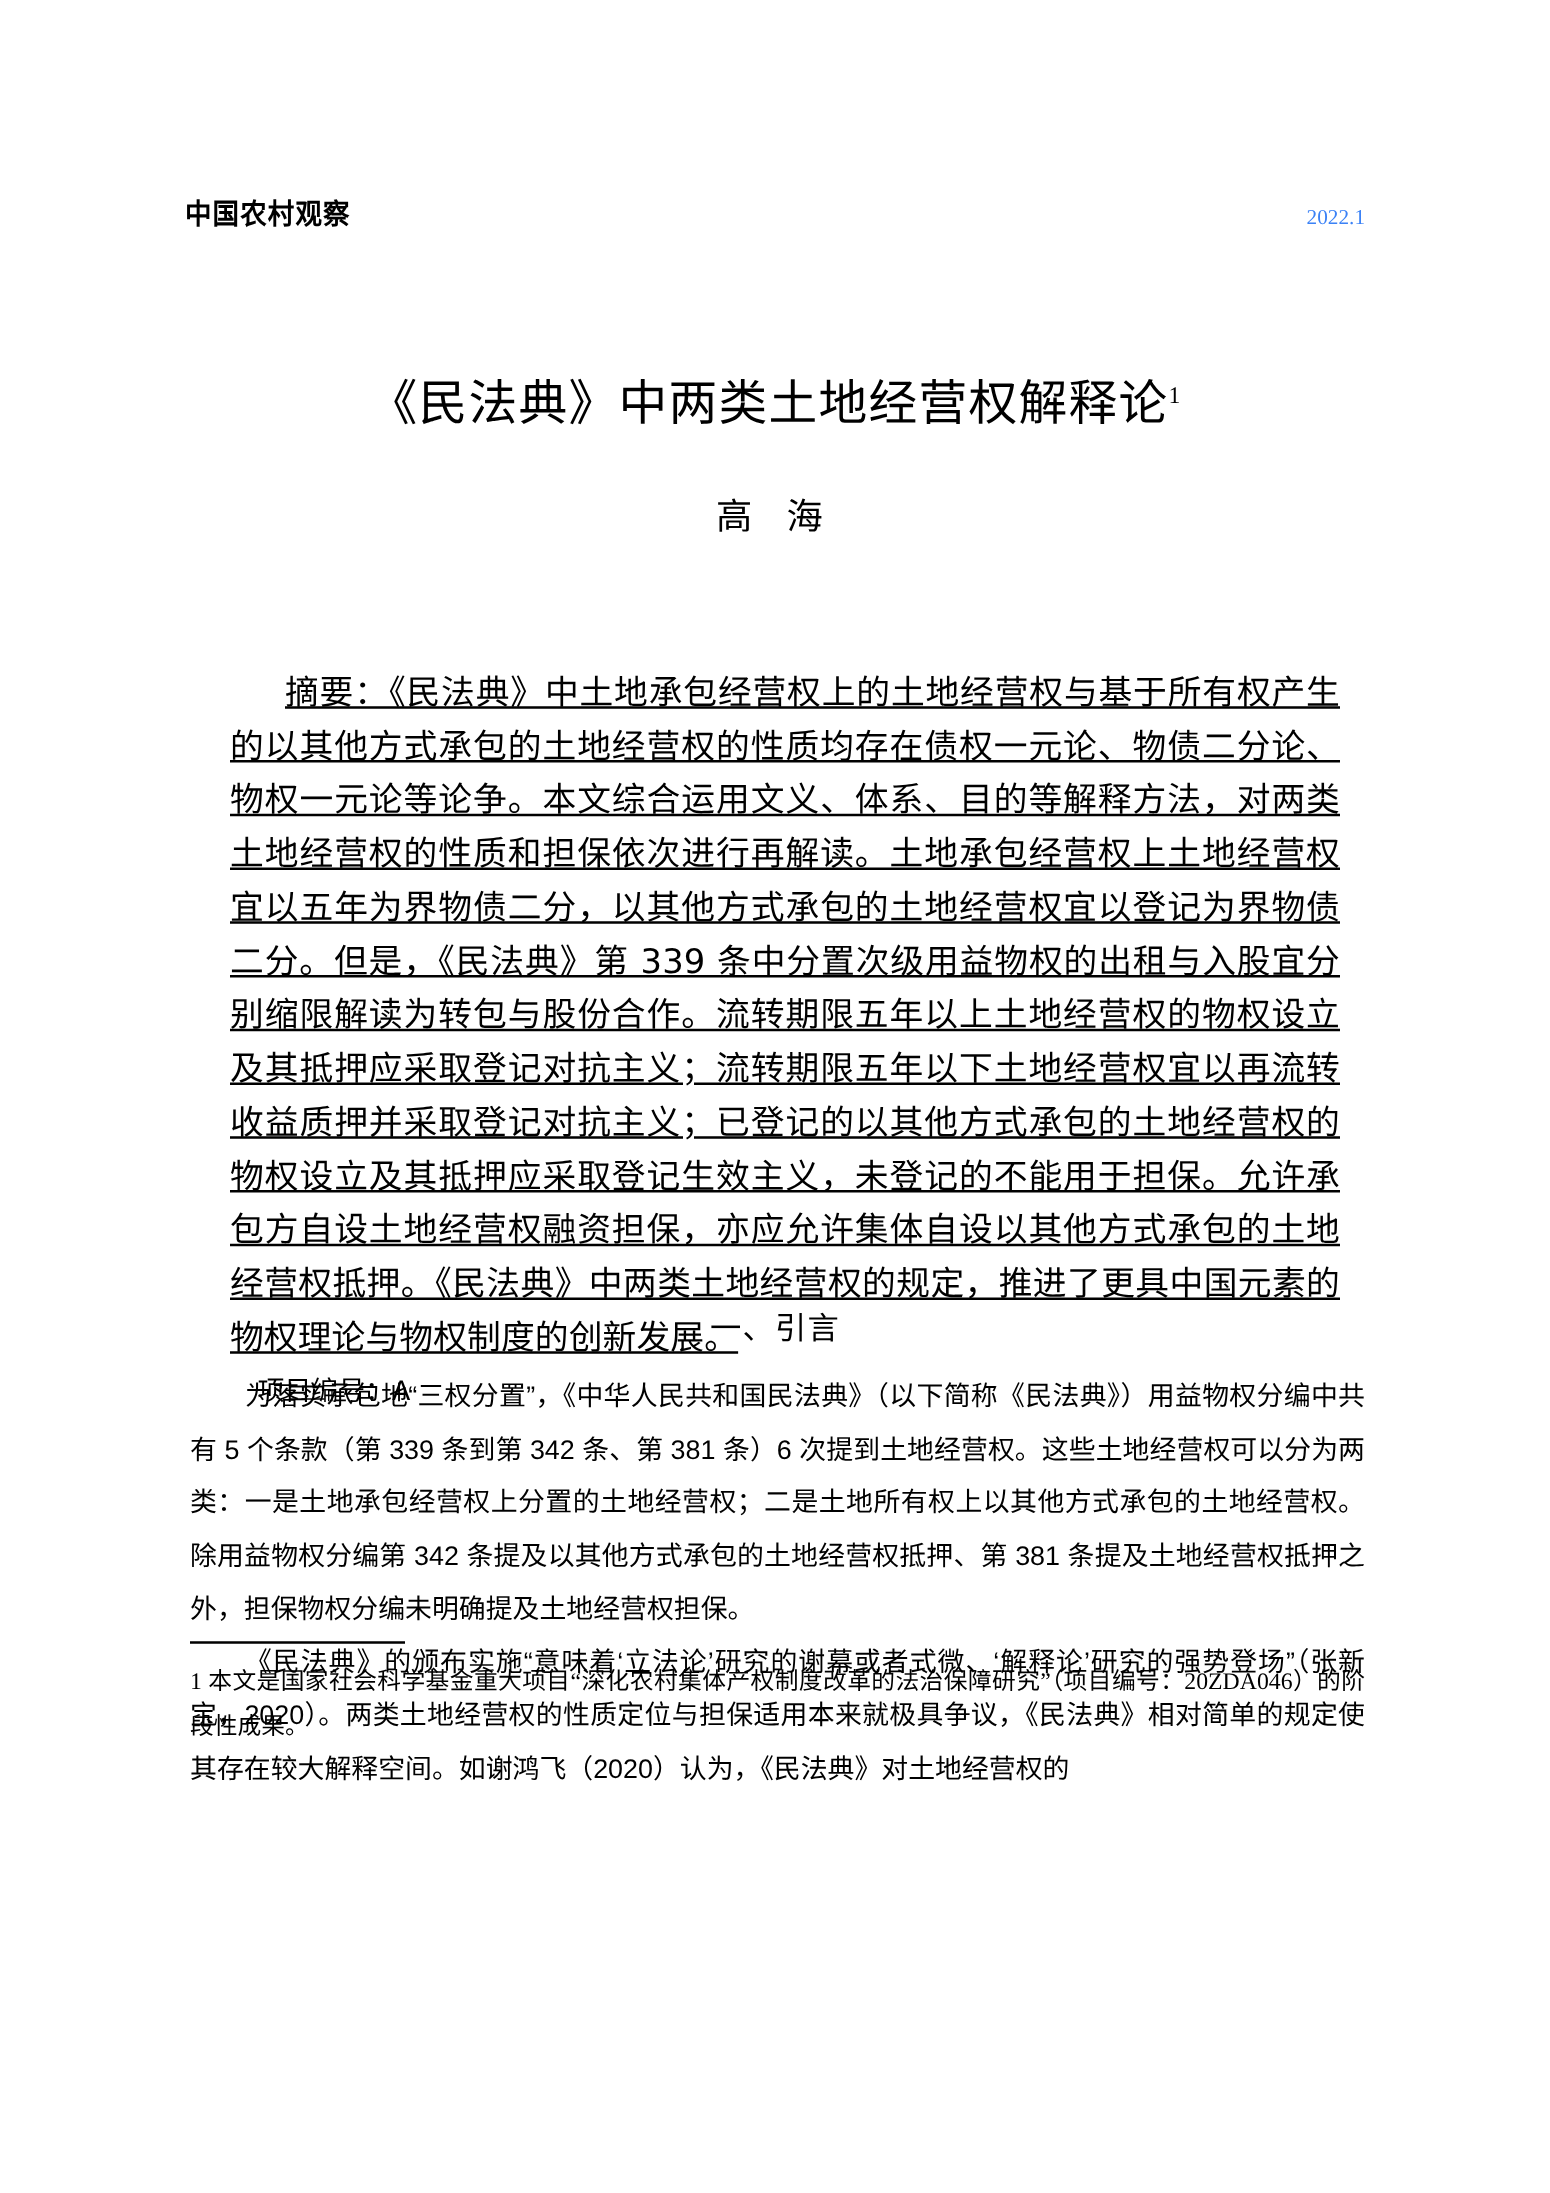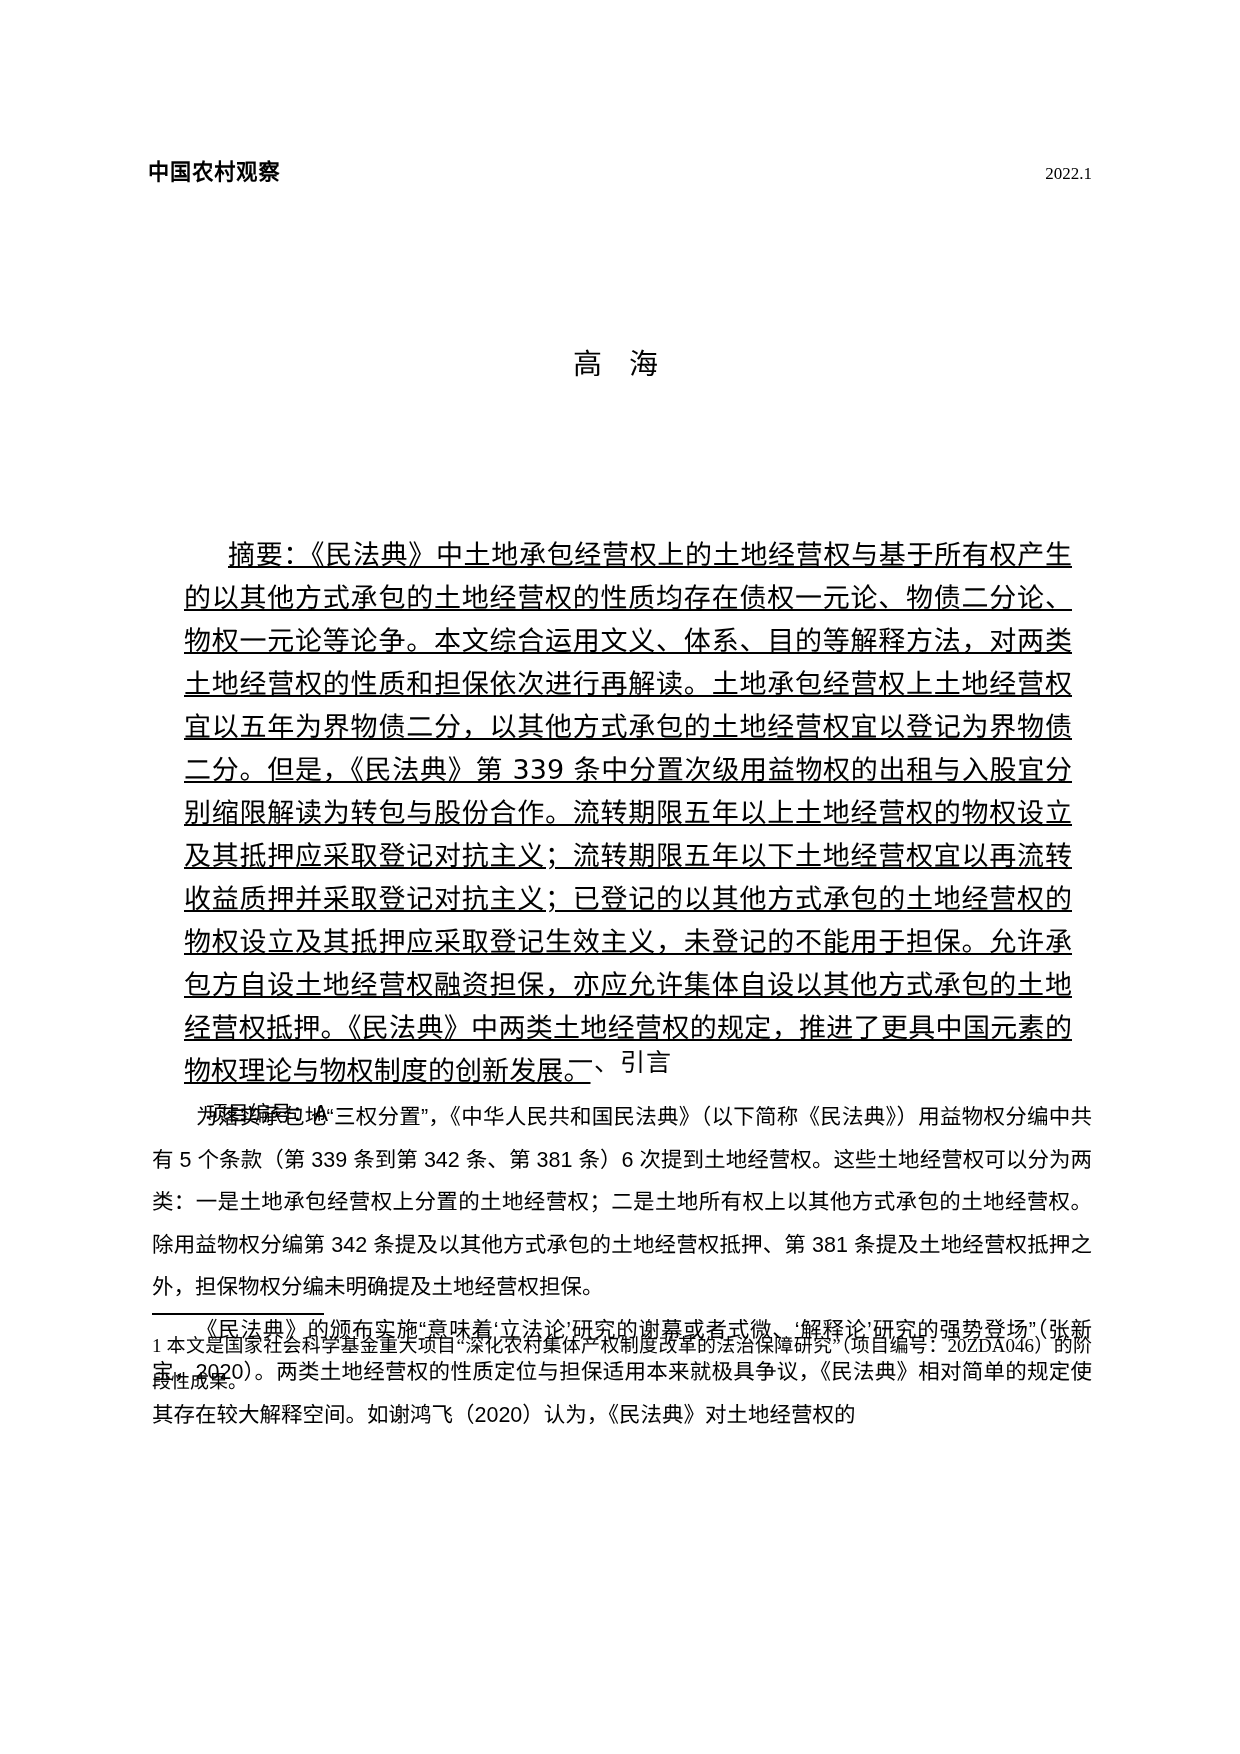--- a/index.html
+++ b/index.html
@@ -40,21 +40,21 @@
     letter-spacing: 1px;
     line-height: 1;
     color: #000;
     transform: scaleX(0.92);
     transform-origin: left bottom;
   }
   .issue-label {
     font-family: "Liberation Serif", serif;
     font-size: 17px;
     line-height: 1;
-    color: #000000;
+    color: #3b82f6;
     padding-bottom: 2px;
   }
 
   
   .title-block {
     position: absolute;
     left: 120px;
     right: 120px;
     top: 300px;
     text-align: center;
@@ -168,20 +168,21 @@
 <body>
 
 <div class="page">
 
   <div class="running-head">
     <div class="journal-name">中国农村观察</div>
     <div class="issue-label">2022.1</div>
   </div>
 
   <div class="title-block">
+    <h1 class="paper-title"><span>《民法典》中两类土地经营权解释论</span><sup>1</sup></h1>
     <div class="author">高 海</div>
   </div>
 
   <div class="abstract-block">
     <p class="abstract-para">摘要：《民法典》中土地承包经营权上的土地经营权与基于所有权产生的以其他方式承包的土地经营权的性质均存在债权一元论、物债二分论、物权一元论等论争。本文综合运用文义、体系、目的等解释方法，对两类土地经营权的性质和担保依次进行再解读。土地承包经营权上土地经营权宜以五年为界物债二分，以其他方式承包的土地经营权宜以登记为界物债二分。但是，《民法典》第 339 条中分置次级用益物权的出租与入股宜分别缩限解读为转包与股份合作。流转期限五年以上土地经营权的物权设立及其抵押应采取登记对抗主义；流转期限五年以下土地经营权宜以再流转收益质押并采取登记对抗主义；已登记的以其他方式承包的土地经营权的物权设立及其抵押应采取登记生效主义，未登记的不能用于担保。允许承包方自设土地经营权融资担保，亦应允许集体自设以其他方式承包的土地经营权抵押。《民法典》中两类土地经营权的规定，推进了更具中国元素的物权理论与物权制度的创新发展。</p>
     <p class="meta-line">项目编号：A</p>
   </div>
 
   <h2 class="section-heading">一、引言</h2>
 

